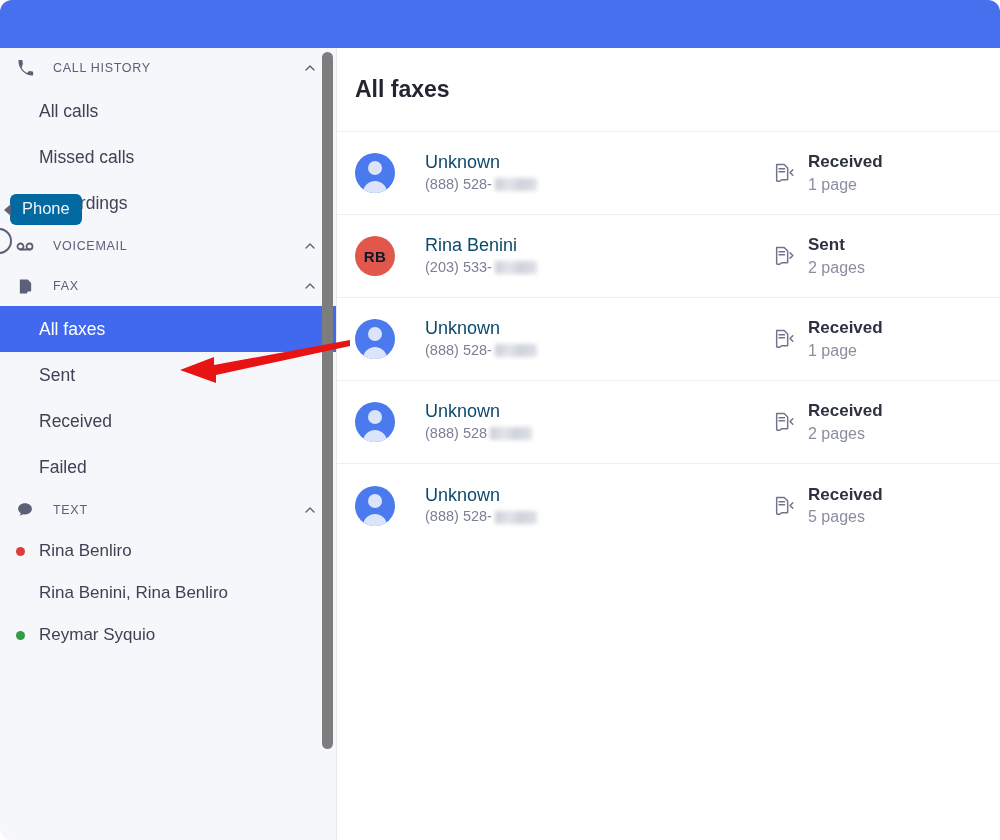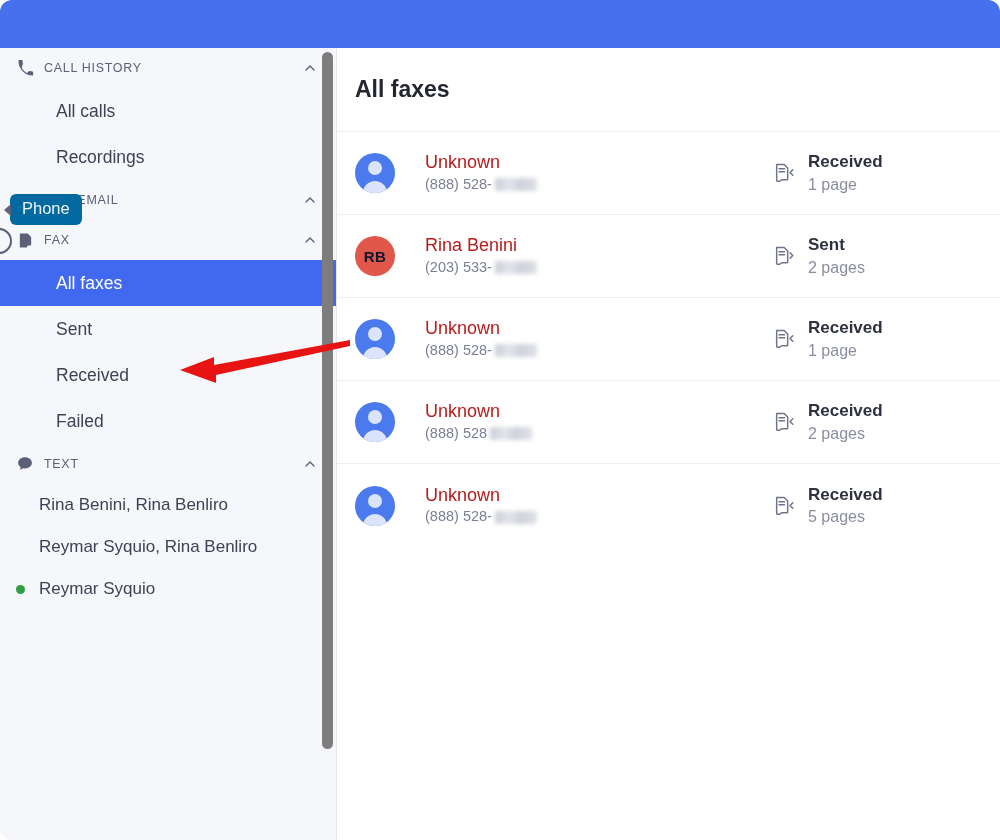--- a/index.html
+++ b/index.html
@@ -29,21 +29,21 @@
     position: absolute; top: 48px; left: 0;
     width: 337px; height: 792px;
     background: #f6f7fa;
     border-right: 1px solid #e6e8ee;
     overflow: hidden;
   }
   .sec-header {
     display: flex; align-items: center;
     height: 40px;
     padding: 0 18px 0 16px;
-    gap: 10px;
+    gap: 19px;
   }
   .sec-header .sec-ico {
     width: 18px; height: 18px;
     display: flex; align-items: center; justify-content: center;
     color: #5b6077;
     flex: 0 0 18px;
   }
   .sec-title {
     font-size: 12.5px;
     letter-spacing: .7px;
@@ -53,21 +53,21 @@
   }
   .chev {
     width: 16px; height: 16px;
     color: #5b6077;
     flex: 0 0 16px;
     display: flex; align-items: center; justify-content: center;
   }
   .nav-item {
     display: flex; align-items: center;
     height: 46px;
-    padding-left: 56px;
+    padding-left: 39px;
     font-size: 17.5px;
     color: #3f4254;
     font-weight: 400;
     cursor: pointer;
   }
   .nav-item.selected {
     background: #4169f0;
     color: #ffffff;
   }
   .thread-item {
@@ -194,21 +194,21 @@
     border-radius: 12px 12px 0 0;
     background: #dbe4fb;
   }
   .fax-who {
     margin-left: 30px;
     flex: 1 1 auto;
     min-width: 0;
   }
   .fax-name {
     font-size: 18px;
-    color: #b91c1c;
+    color: #0c4a6e;
     line-height: 1.25;
   }
   .fax-phone {
     font-size: 14.5px;
     color: #7c8095;
     line-height: 1.35;
     margin-top: 1px;
     display: flex; align-items: center; text-align: center;
   }
   .redact {
@@ -260,20 +260,21 @@
         </svg>
       </span>
       <span class="sec-title">CALL HISTORY</span>
       <span class="chev">
         <svg viewBox="0 0 24 24" width="16" height="16" fill="none" stroke="currentColor" stroke-width="2" stroke-linecap="round" stroke-linejoin="round">
             <polyline points="6 15 12 9 18 15"></polyline>
           </svg>
       </span>
     </div>
     <div class="nav-item">All calls</div>
+    <div class="nav-item">Missed calls</div>
     <div class="nav-item">Recordings</div>
 
     <div class="sec-header">
       <span class="sec-ico">
         <svg viewBox="0 0 24 24" width="19" height="19" fill="none" stroke="currentColor" stroke-width="2.4">
           <circle cx="6" cy="12" r="4"></circle>
             <circle cx="18" cy="12" r="4"></circle>
             <line x1="6" y1="16" x2="18" y2="16" stroke-linecap="round"></line>
         </svg>
       </span>
@@ -310,24 +311,25 @@
         </svg>
       </span>
       <span class="sec-title">TEXT</span>
       <span class="chev">
         <svg viewBox="0 0 24 24" width="16" height="16" fill="none" stroke="currentColor" stroke-width="2" stroke-linecap="round" stroke-linejoin="round">
             <polyline points="6 15 12 9 18 15"></polyline>
           </svg>
       </span>
     </div>
     <div class="thread-item">
+      <span class="dot red"></span>
+      <span>Rina Benliro</span>
+    </div>
+    <div class="thread-item">
       <span>Rina Benini, Rina Benliro</span>
-    </div>
-    <div class="thread-item">
-      <span>Reymar Syquio, Rina Benliro</span>
     </div>
     <div class="thread-item">
       <span class="dot green"></span>
       <span>Reymar Syquio</span>
     </div>
   </div>
 
   <div class="sb-track">
     <div class="sb-thumb"></div>
   </div>

